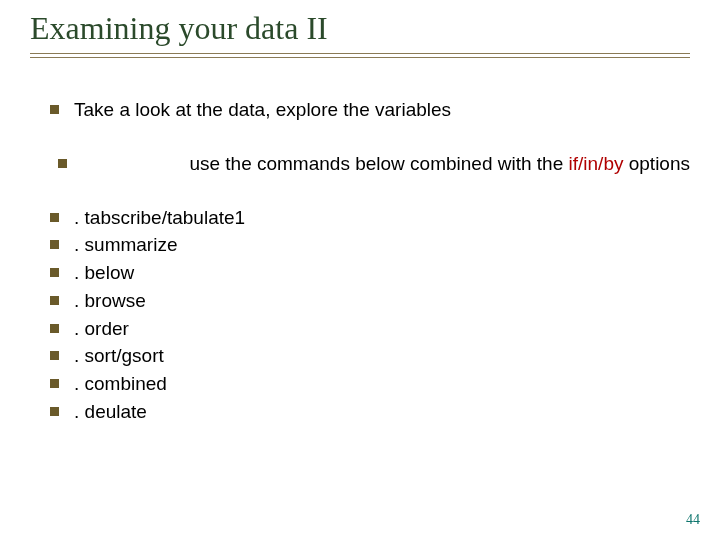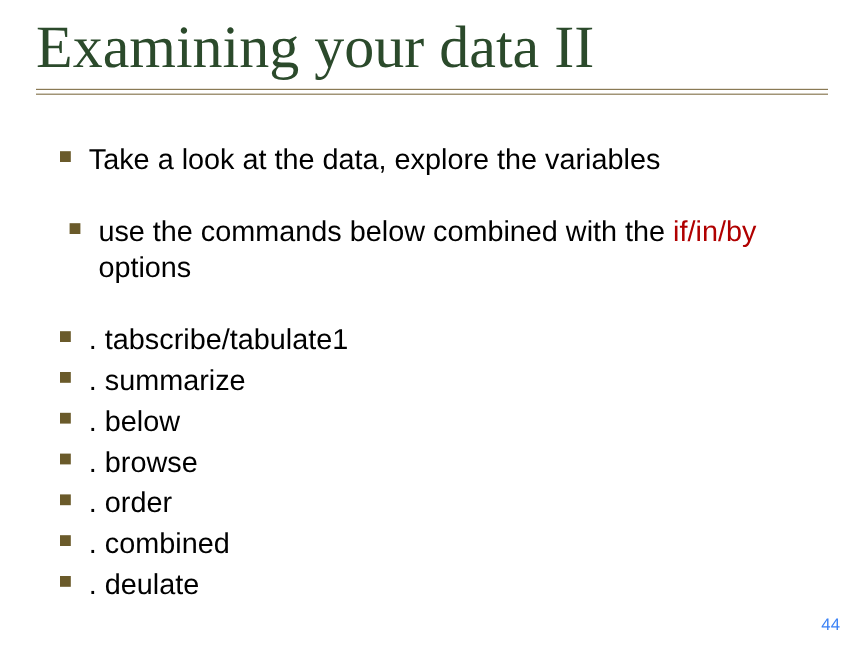--- a/index.html
+++ b/index.html
@@ -15,70 +15,71 @@
   }
   .slide {
     box-sizing: border-box;
     width: 720px;
     height: 540px;
     padding: 10px 30px 0 30px;
     position: relative;
   }
   .title {
     font-family: Garamond, "Times New Roman", Times, serif;
-    font-size: 50px;
+    font-size: 32px;
     font-weight: 400;
     color: #2b4a2b;
     margin: 0 0 6px 0;
   }
   .rules {
     margin-bottom: 40px;
   }
   .rules hr {
     border: none;
     border-top: 1px solid #8a7a55;
     margin: 0;
   }
   .rules hr + hr {
     margin-top: 3px;
   }
   ul.body {
     list-style: none;
     margin: 0;
     padding: 0 0 0 20px;
-    font-size: 24px;
+    font-size: 19px;
     line-height: 1.25;
   }
   ul.body li {
     position: relative;
     padding-left: 24px;
     margin: 0 0 4px 0;
   }
   ul.body li::before {
     content: "";
     position: absolute;
     left: 0;
     top: 7px;
     width: 9px;
     height: 9px;
     background: #6a5a2a;
   }
   ul.body li.gap-after {
     margin-bottom: 30px;
   }
-  ul.body li.indent1 { margin-left: 8px; }
+  ul.body li.indent1 { margin-left: 8px; text-align: right; }
   ul.body li.indent2 { margin-left: 0px; }
   .hl { color: #b00000; }
   .ul { }
   .pageno {
     position: absolute;
     right: 20px;
     bottom: 12px;
     font-size: 14px;
-    color: #3b82f6;
+    color: #0f766e;
+    font-family: Liberation Serif, serif;
   }
 </style>
 </head>
 <body>
 
 <div class="slide">
 
   <h1 class="title">Examining your data II</h1>
 
   <div class="rules">
@@ -109,20 +110,23 @@
     </li>
 
     <li class="indent2">
       <span>. browse</span>
     </li>
 
     <li class="indent2">
       <span>. order</span>
     </li>
 
+    <li class="indent2">
+      <span>. sort/gsort</span>
+    </li>
 
     <li class="indent2">
       <span>. combined</span>
     </li>
 
     <li class="indent2">
       <span>. </span><span class="ul">de</span><span>ulate</span>
     </li>
 
 

